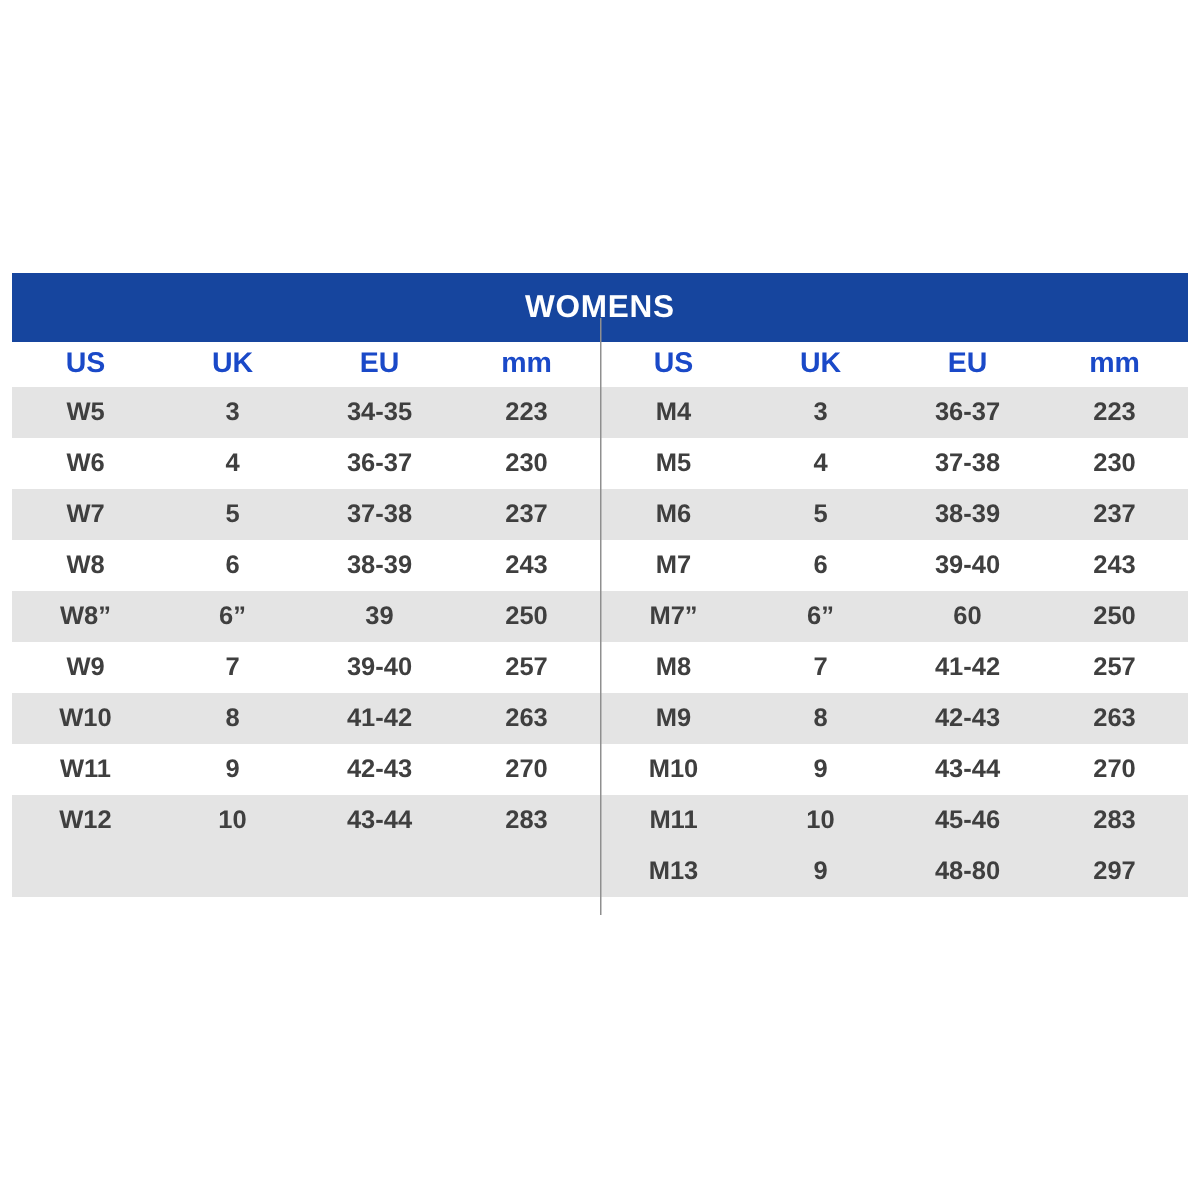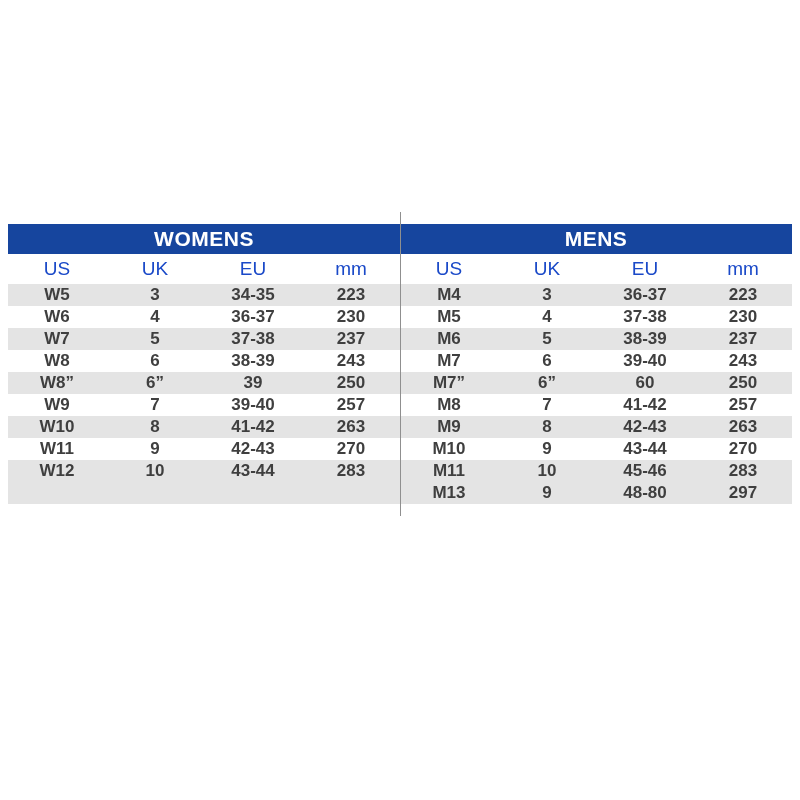--- a/index.html
+++ b/index.html
@@ -24,50 +24,49 @@
     overflow: hidden;
   }
   .size-chart {
     position: absolute;
     left: 8px;
     top: 182px;
     width: 784px;
   }
   .title-bar {
     display: flex;
-    height: 30px;
+    height: 46px;
     background: var(--header_bg);
-    margin-top: 42px;
   }
   .title-half {
     flex: 1;
     display: flex;
     align-items: center;
     justify-content: center;
     color: var(--header_text);
     font-weight: bold;
     font-size: 21px;
     letter-spacing: 0.5px;
   }
   .colhead-row {
     display: grid;
     grid-template-columns: repeat(8, 1fr);
     height: 30px;
     align-items: center;
   }
   .col-label {
     text-align: center;
     color: var(--column_label);
-    font-weight: normal;
+    font-weight: bold;
     font-size: 19px;
   }
   .table-row {
     display: grid;
     grid-template-columns: repeat(8, 1fr);
-    height: 22px;
+    height: 34px;
     align-items: center;
   }
   .table-row.alt {
     background: var(--row_alt_bg);
   }
   .size-cell {
     text-align: center;
     color: var(--row_text);
     font-weight: bold;
     font-size: 17px;
@@ -80,21 +79,20 @@
     width: 1px;
     background: var(--divider);
   }
 </style>
 </head>
 <body>
 
 <div class="size-chart">
   <div class="title-bar">
     <div class="title-half">WOMENS</div>
-    <div class="title-half">MENS</div>
   </div>
   <div class="colhead-row" id="colhead">
       <span class="col-label">US</span>
       <span class="col-label">UK</span>
       <span class="col-label">EU</span>
       <span class="col-label">mm</span>
       <span class="col-label">US</span>
       <span class="col-label">UK</span>
       <span class="col-label">EU</span>
       <span class="col-label">mm</span>

